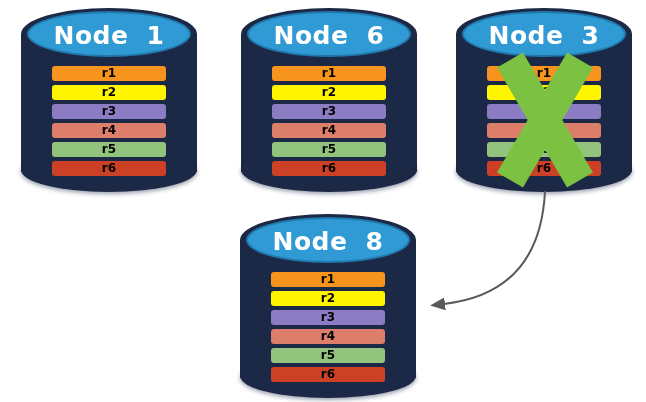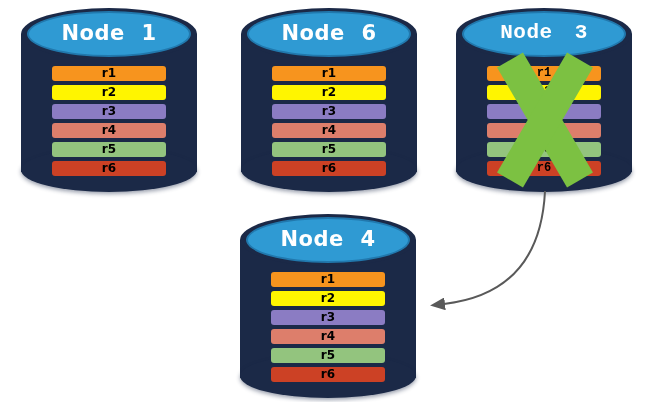--- a/index.html
+++ b/index.html
@@ -15,21 +15,21 @@
     background: #ffffff;
     overflow: hidden;
   }
   .node {
     position: absolute;
     width: 176px;
     height: 184px;
   }
   .node--1 { left: 21px;  top: 8px; }
   .node--2 { left: 241px; top: 8px; }
-  .node--3 { left: 456px; top: 8px; font-family: Liberation Mono, monospace; }
+  .node--3 { left: 456px; top: 8px; }
   .node--4 { left: 240px; top: 214px; }
 
   .cyl-top-rim {
     position: absolute;
     left: 0; top: 0;
     width: 176px; height: 52px;
     border-radius: 50%;
     background: var(--cylinder-body, #1B2947);
   }
   .cyl-body {
@@ -54,21 +54,21 @@
     background: var(--cylinder-top, #2F9AD3);
     border: 2px solid var(--cylinder-top-border, #2178AD);
   }
   .cyl-title {
     position: absolute;
     left: 0; top: 13px;
     width: 100%;
     text-align: center;
     color: #ffffff;
     font-weight: bold;
-    font-size: 21px;
+    font-size: 25px;
     letter-spacing: 0.5px;
     word-spacing: 9px;
   }
   .rows {
     position: absolute;
     left: 31px; right: 31px; top: 58px;
     display: flex;
     flex-direction: column;
     gap: 4px;
   }
@@ -160,21 +160,21 @@
       <line x1="24" y1="14" x2="94" y2="134"></line>
       <line x1="94" y1="14" x2="24" y2="134"></line>
     </svg>
   </div>
 
   <div class="node node--4">
     <div class="cyl-body"></div>
     <div class="cyl-top-rim"></div>
     <div class="cyl-bottom"></div>
     <div class="cyl-cap"></div>
-    <div class="cyl-title">Node 4</div>
+    <div class="cyl-title">Node 8</div>
     <div class="rows">
       <div class="row" style="background-color: rgb(247, 148, 30);">r1</div>
       <div class="row" style="background-color: rgb(255, 245, 0);">r2</div>
       <div class="row" style="background-color: rgb(139, 124, 195);">r3</div>
       <div class="row" style="background-color: rgb(221, 126, 107);">r4</div>
       <div class="row" style="background-color: rgb(147, 196, 126);">r5</div>
       <div class="row" style="background-color: rgb(204, 65, 37);">r6</div>
     </div>
   </div>
 

